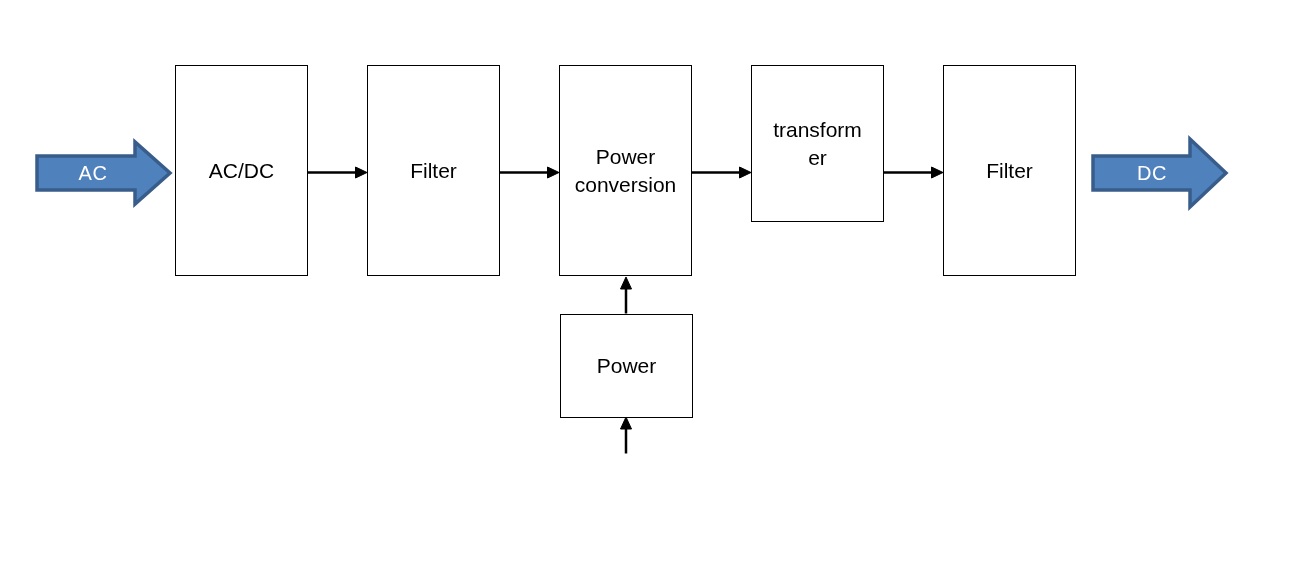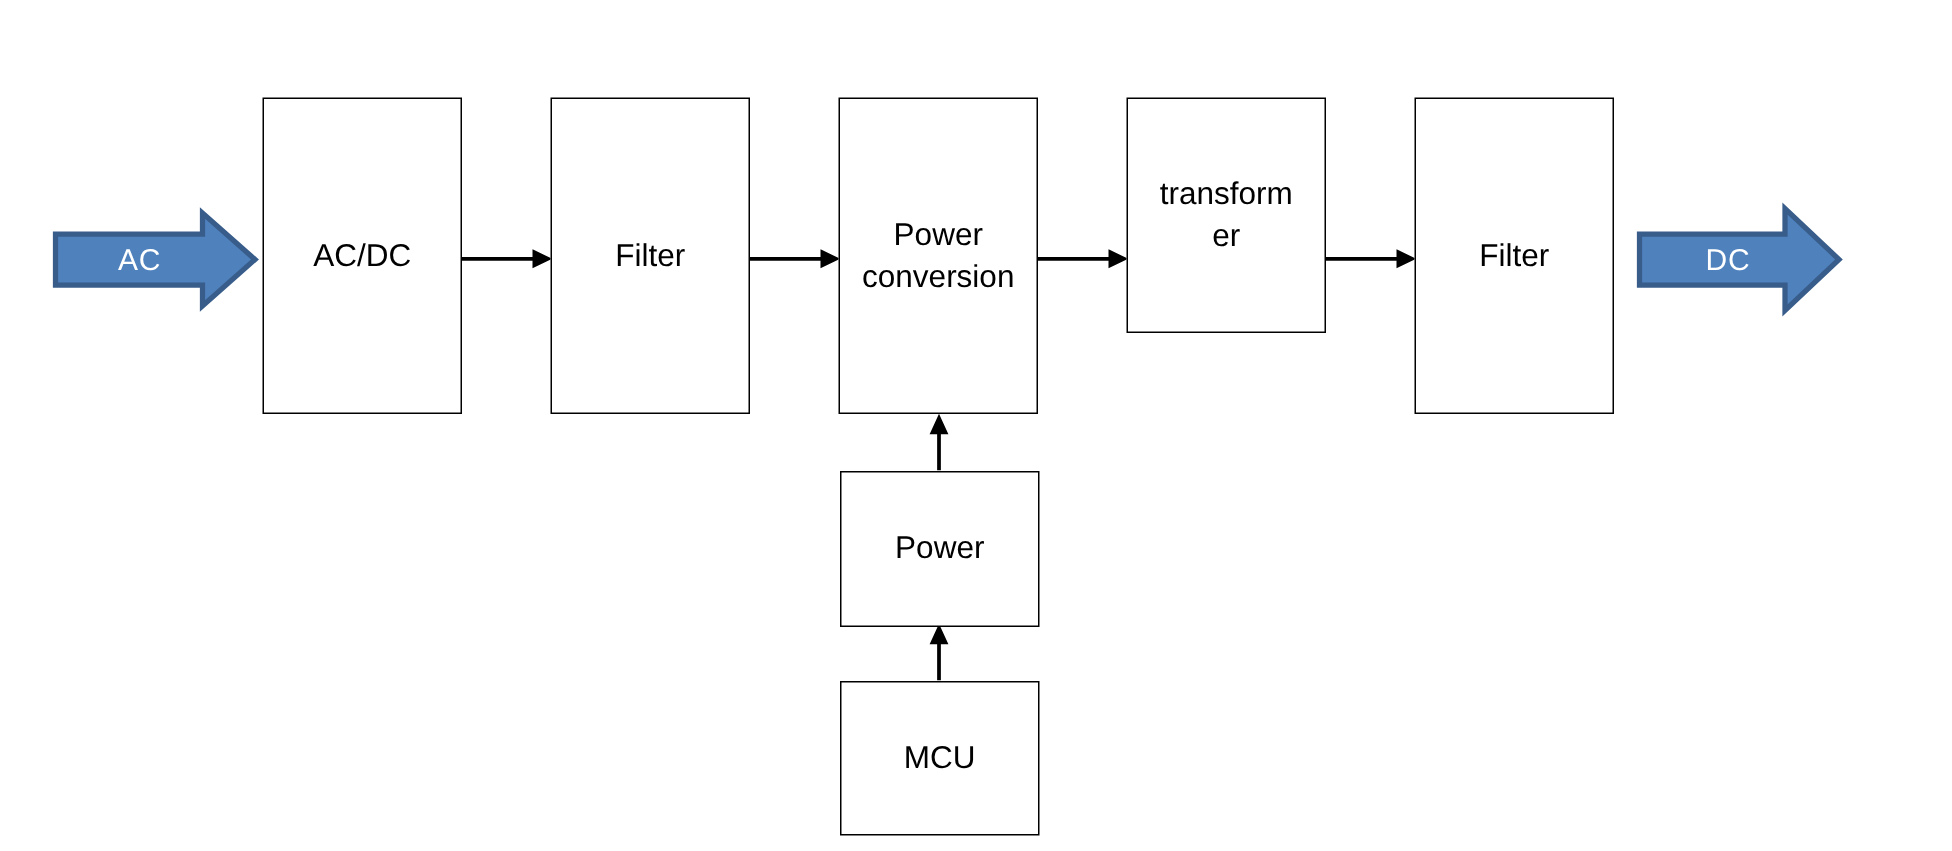--- a/index.html
+++ b/index.html
@@ -97,15 +97,14 @@
 
   <div class="box" id="box-acdc">AC/DC</div>
   <div class="box" id="box-filter-in">Filter</div>
   <div class="box" id="box-power">Power
 conversion</div>
   <div class="box" id="box-transformer">transform
 er</div>
   <div class="box" id="box-filter-out">Filter</div>
 
   <div class="box" id="box-driver">Power</div>
-  <div class="box" id="box-mcu">MCU</div>
 
 </div>
 
 </body></html>

